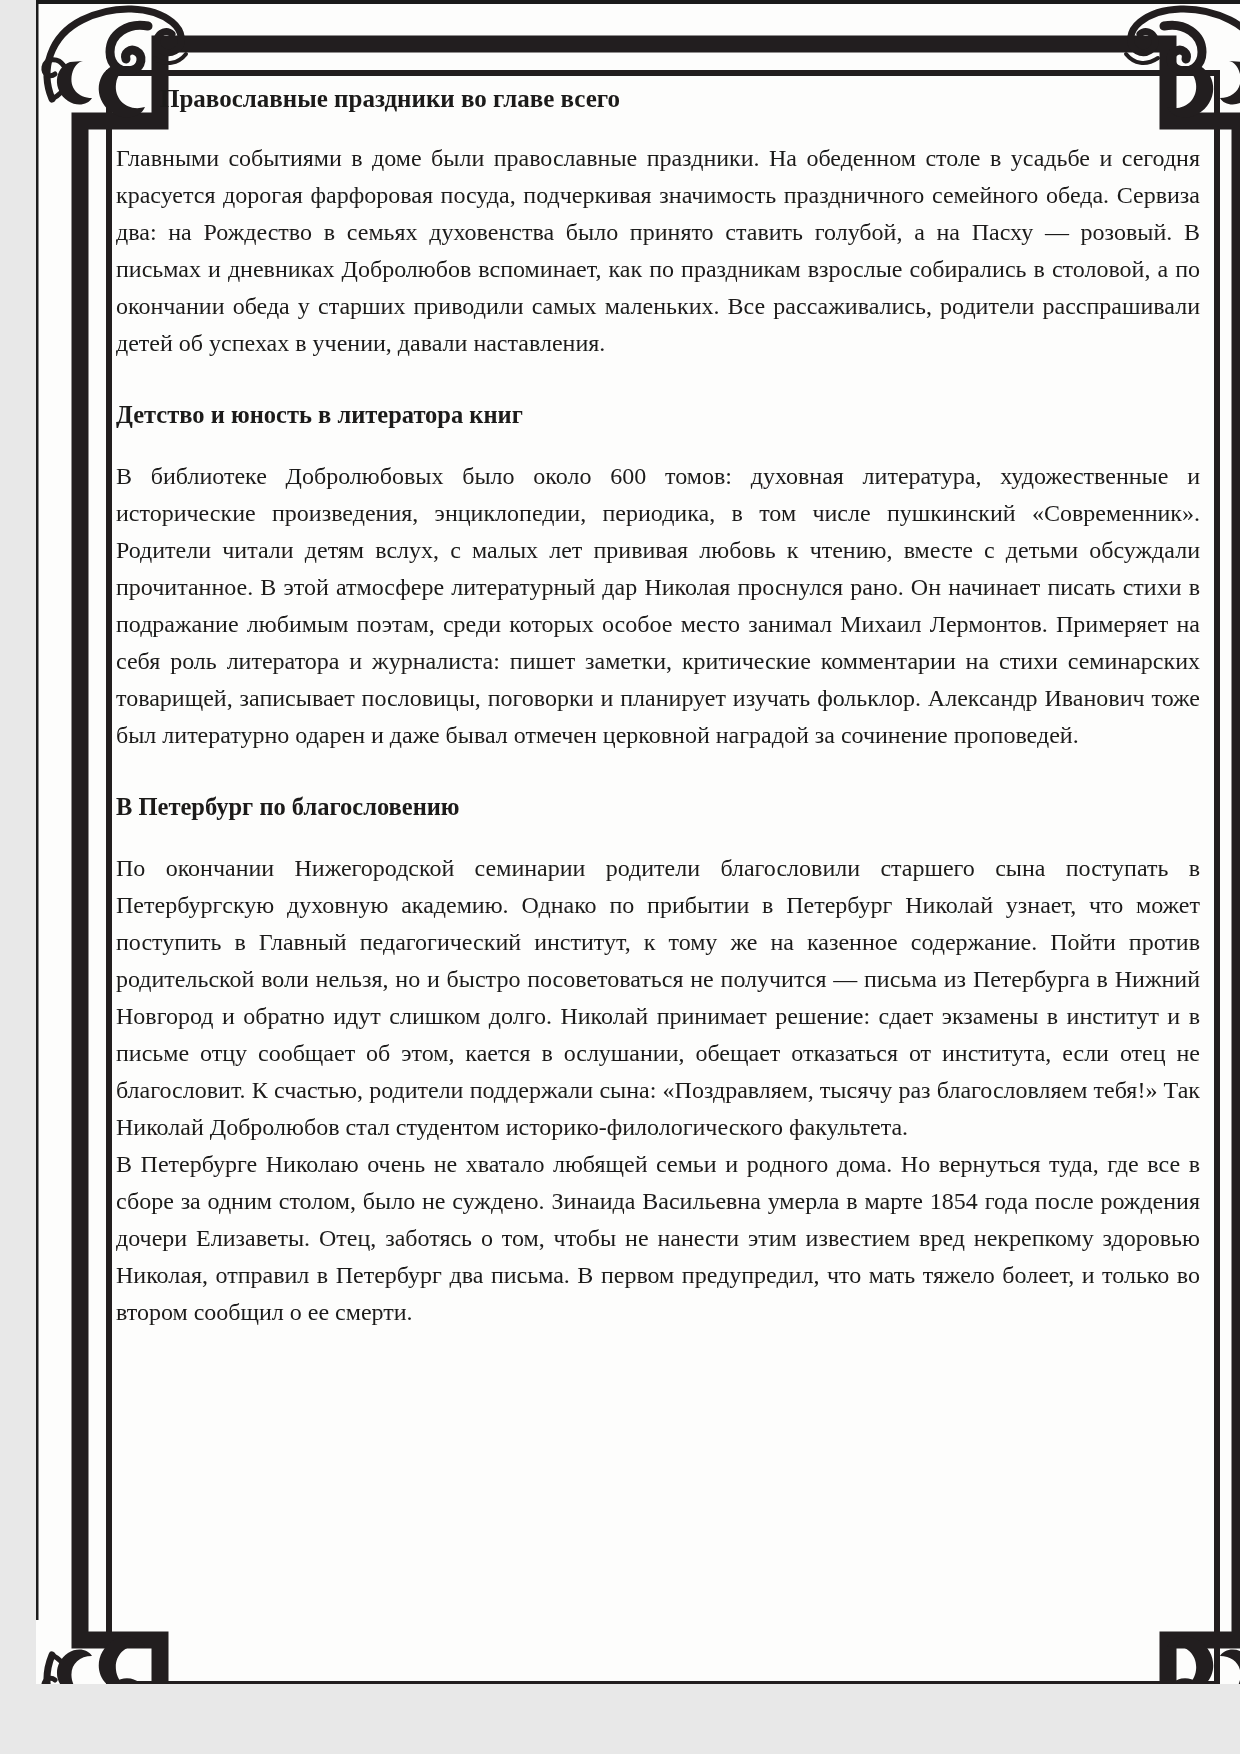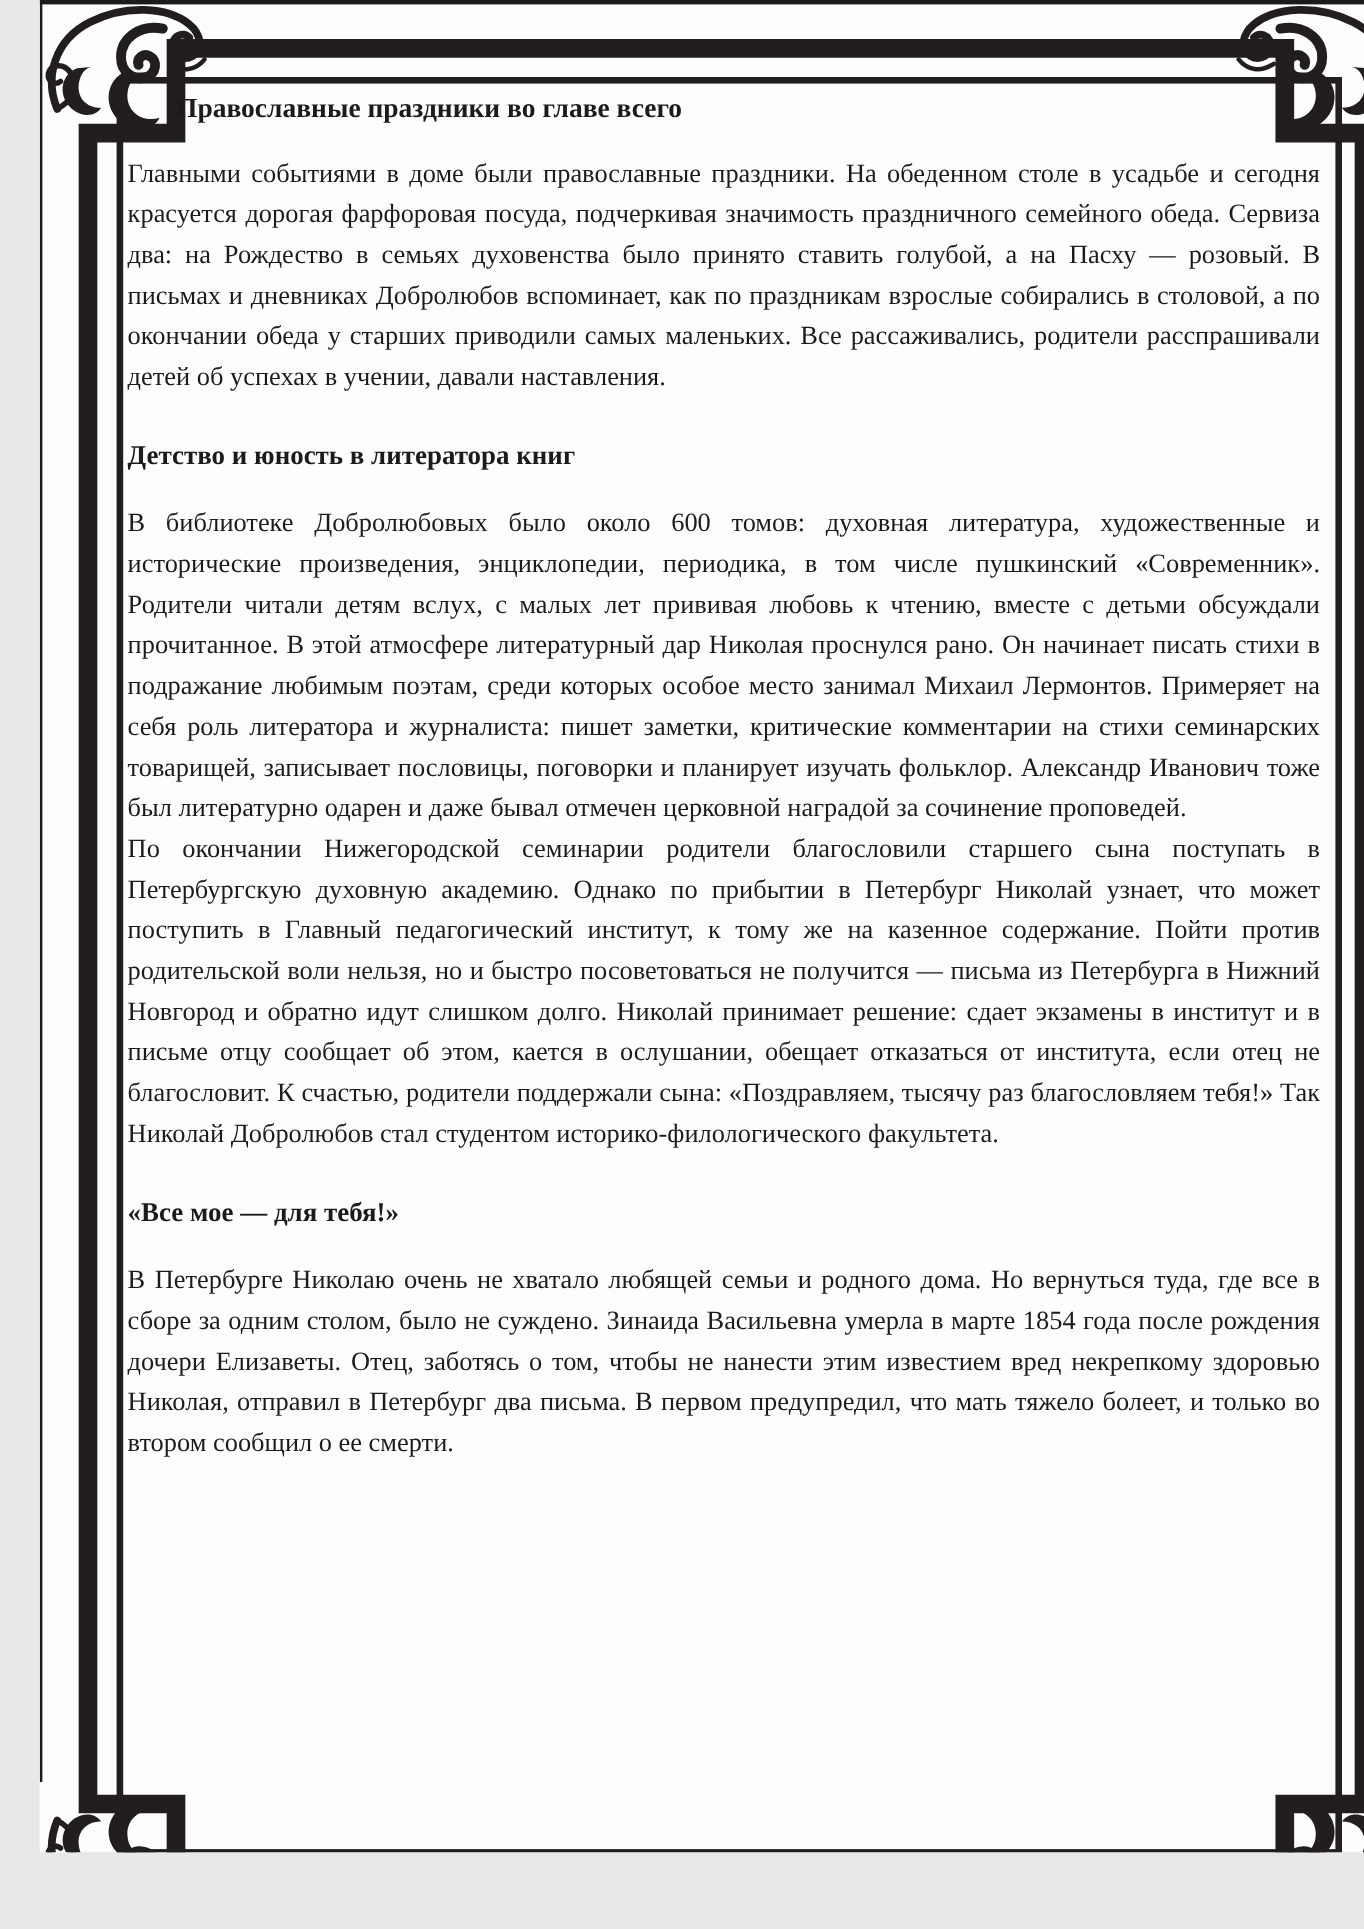--- a/index.html
+++ b/index.html
@@ -69,19 +69,19 @@
     <use href="#flourish" transform="translate(1240,1754) scale(-1,-1)"></use>
   </svg>
 
   <div class="content" style="color: rgb(28, 27, 26);">
     <h1>Православные праздники во главе всего</h1>
     <p>Главными событиями в доме были православные праздники. На обеденном столе в усадьбе и сегодня красуется дорогая фарфоровая посуда, подчеркивая значимость праздничного семейного обеда. Сервиза два: на Рождество в семьях духовенства было принято ставить голубой, а на Пасху — розовый. В письмах и дневниках Добролюбов вспоминает, как по праздникам взрослые собирались в столовой, а по окончании обеда у старших приводили самых маленьких. Все рассаживались, родители расспрашивали детей об успехах в учении, давали наставления.</p>
 
     <h2>Детство и юность в литератора книг</h2>
     <p>В библиотеке Добролюбовых было около 600 томов: духовная литература, художественные и исторические произведения, энциклопедии, периодика, в том числе пушкинский «Современник». Родители читали детям вслух, с малых лет прививая любовь к чтению, вместе с детьми обсуждали прочитанное. В этой атмосфере литературный дар Николая проснулся рано. Он начинает писать стихи в подражание любимым поэтам, среди которых особое место занимал Михаил Лермонтов. Примеряет на себя роль литератора и журналиста: пишет заметки, критические комментарии на стихи семинарских товарищей, записывает пословицы, поговорки и планирует изучать фольклор. Александр Иванович тоже был литературно одарен и даже бывал отмечен церковной наградой за сочинение проповедей.</p>
 
+    <h2>В Петербург по благословению</h2>
     <p>По окончании Нижегородской семинарии родители благословили старшего сына поступать в Петербургскую духовную академию. Однако по прибытии в Петербург Николай узнает, что может поступить в Главный педагогический институт, к тому же на казенное содержание. Пойти против родительской воли нельзя, но и быстро посоветоваться не получится — письма из Петербурга в Нижний Новгород и обратно идут слишком долго. Николай принимает решение: сдает экзамены в институт и в письме отцу сообщает об этом, кается в ослушании, обещает отказаться от института, если отец не благословит. К счастью, родители поддержали сына: «Поздравляем, тысячу раз благословляем тебя!» Так Николай Добролюбов стал студентом историко-филологического факультета.</p>
 
-    <h2>«Все мое — для тебя!»</h2>
     <p>В Петербурге Николаю очень не хватало любящей семьи и родного дома. Но вернуться туда, где все в сборе за одним столом, было не суждено. Зинаида Васильевна умерла в марте 1854 года после рождения дочери Елизаветы. Отец, заботясь о том, чтобы не нанести этим известием вред некрепкому здоровью Николая, отправил в Петербург два письма. В первом предупредил, что мать тяжело болеет, и только во втором сообщил о ее смерти.</p>
   </div>
 
 </div>
 
 </body></html>

